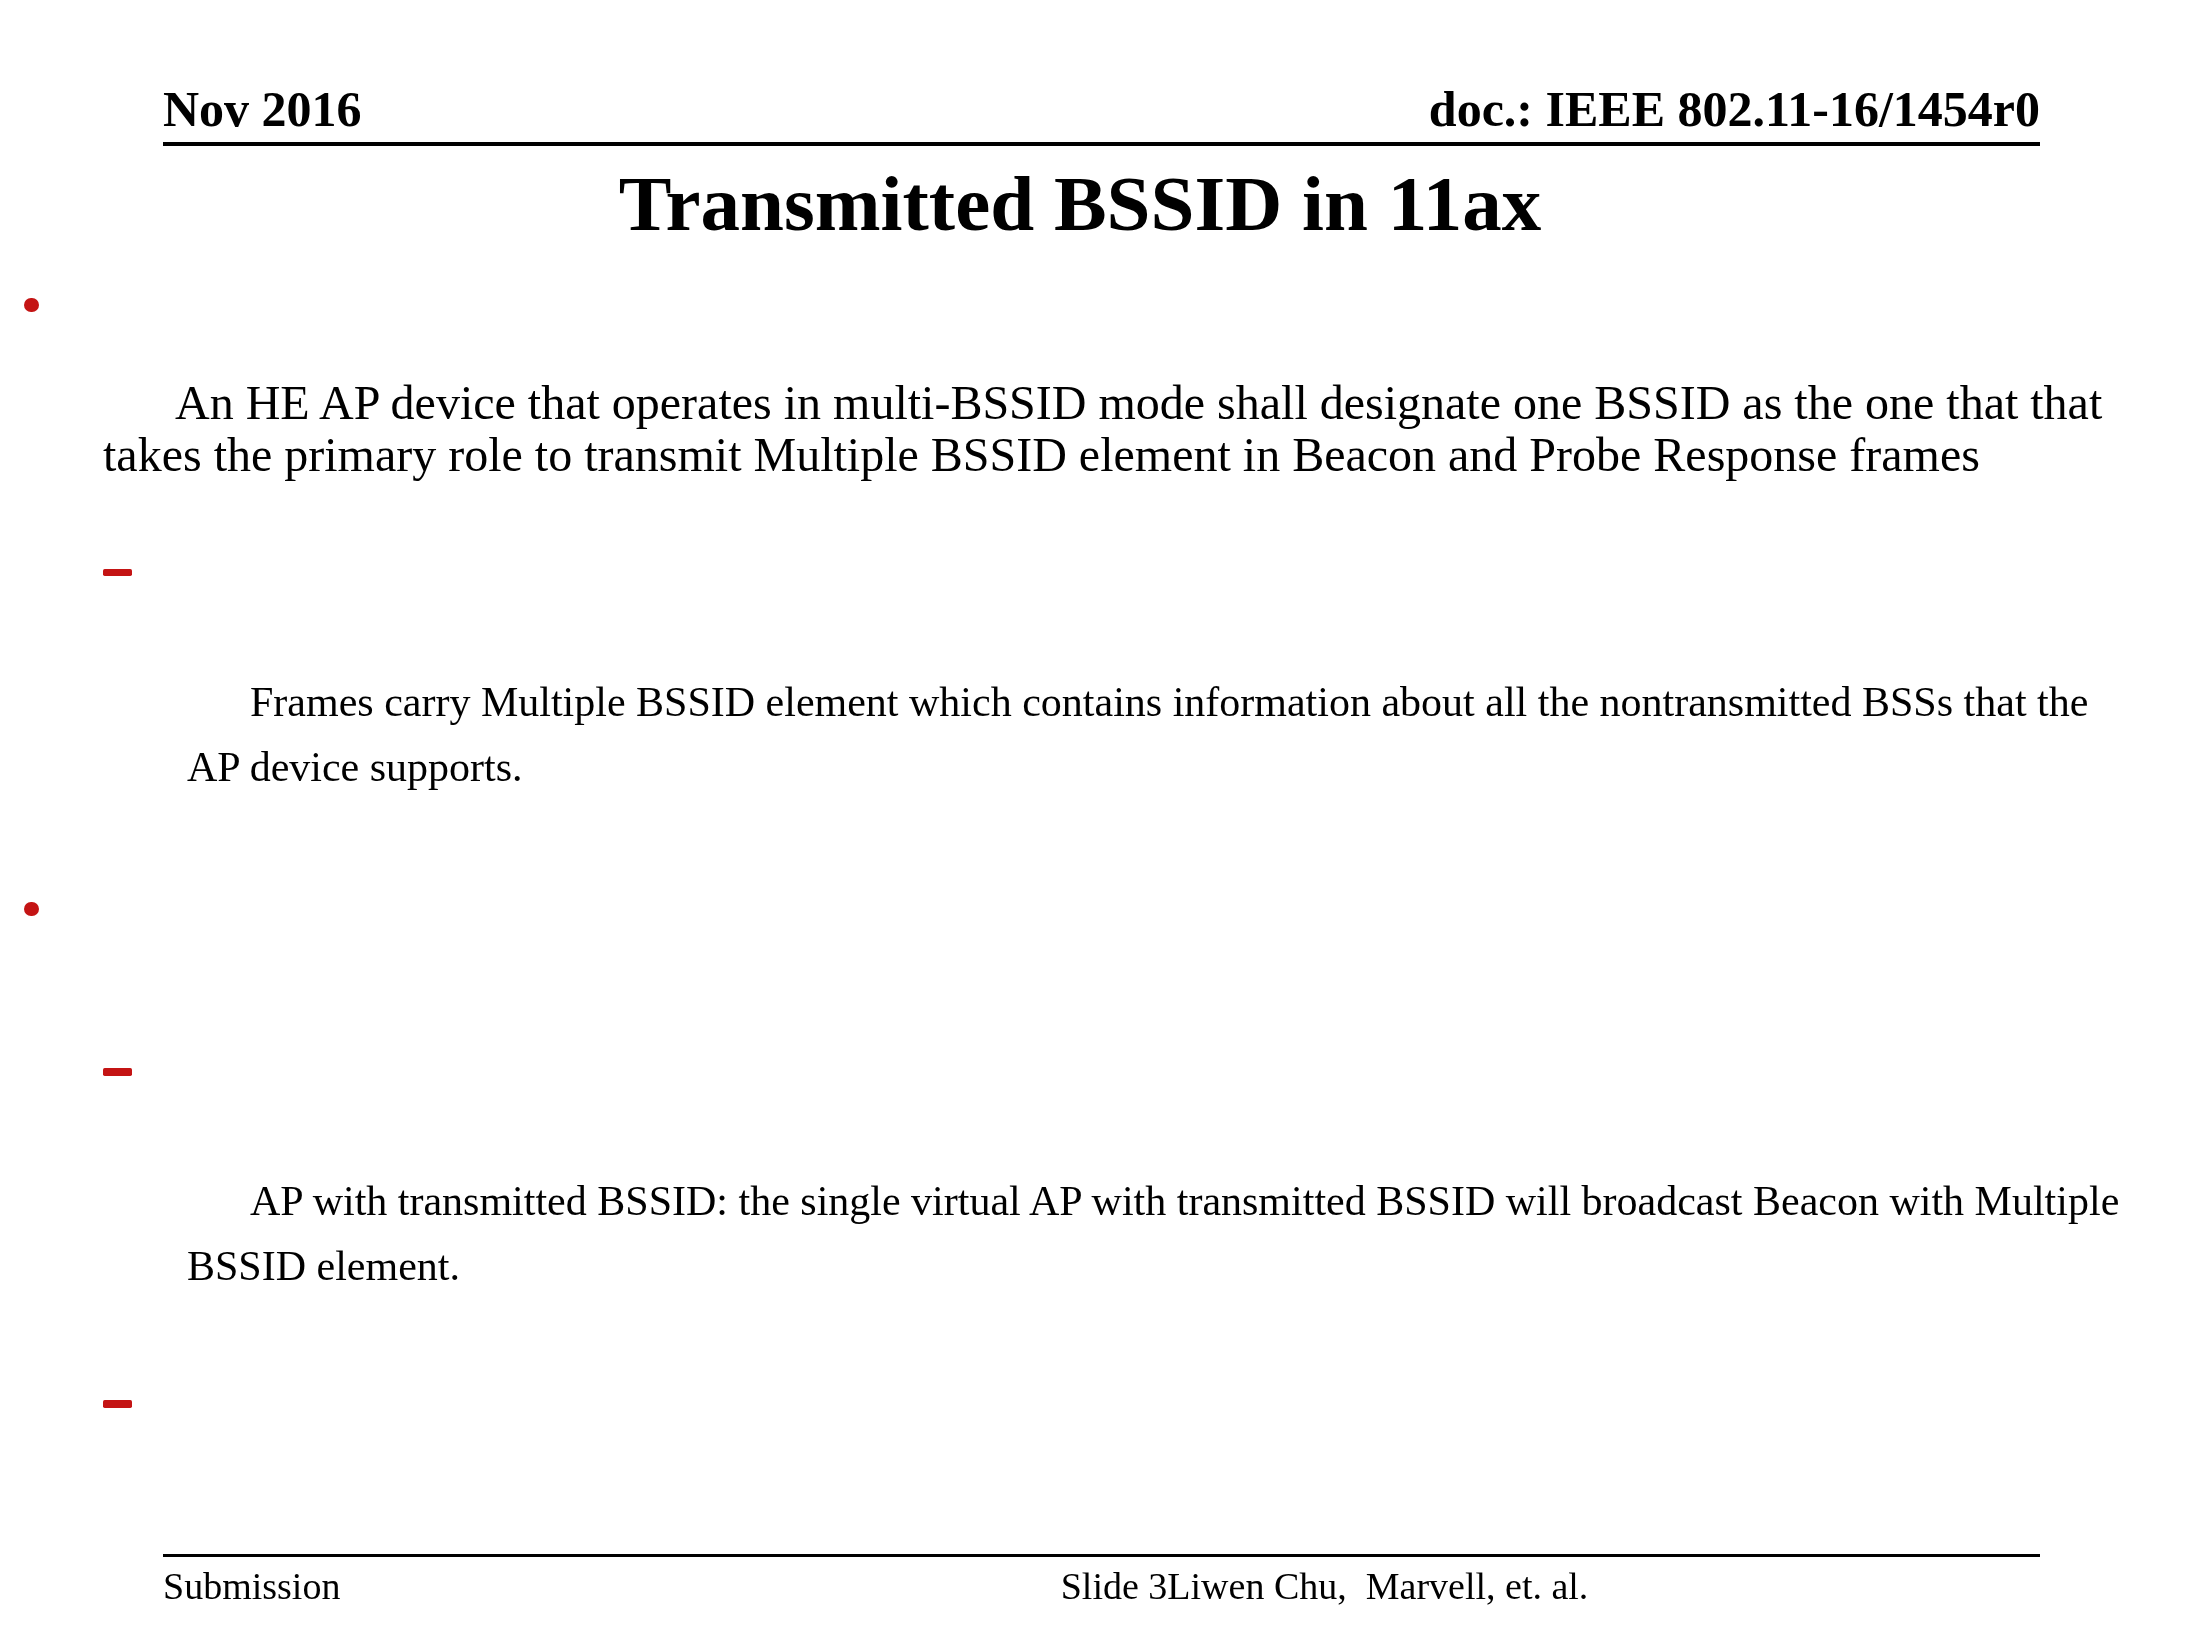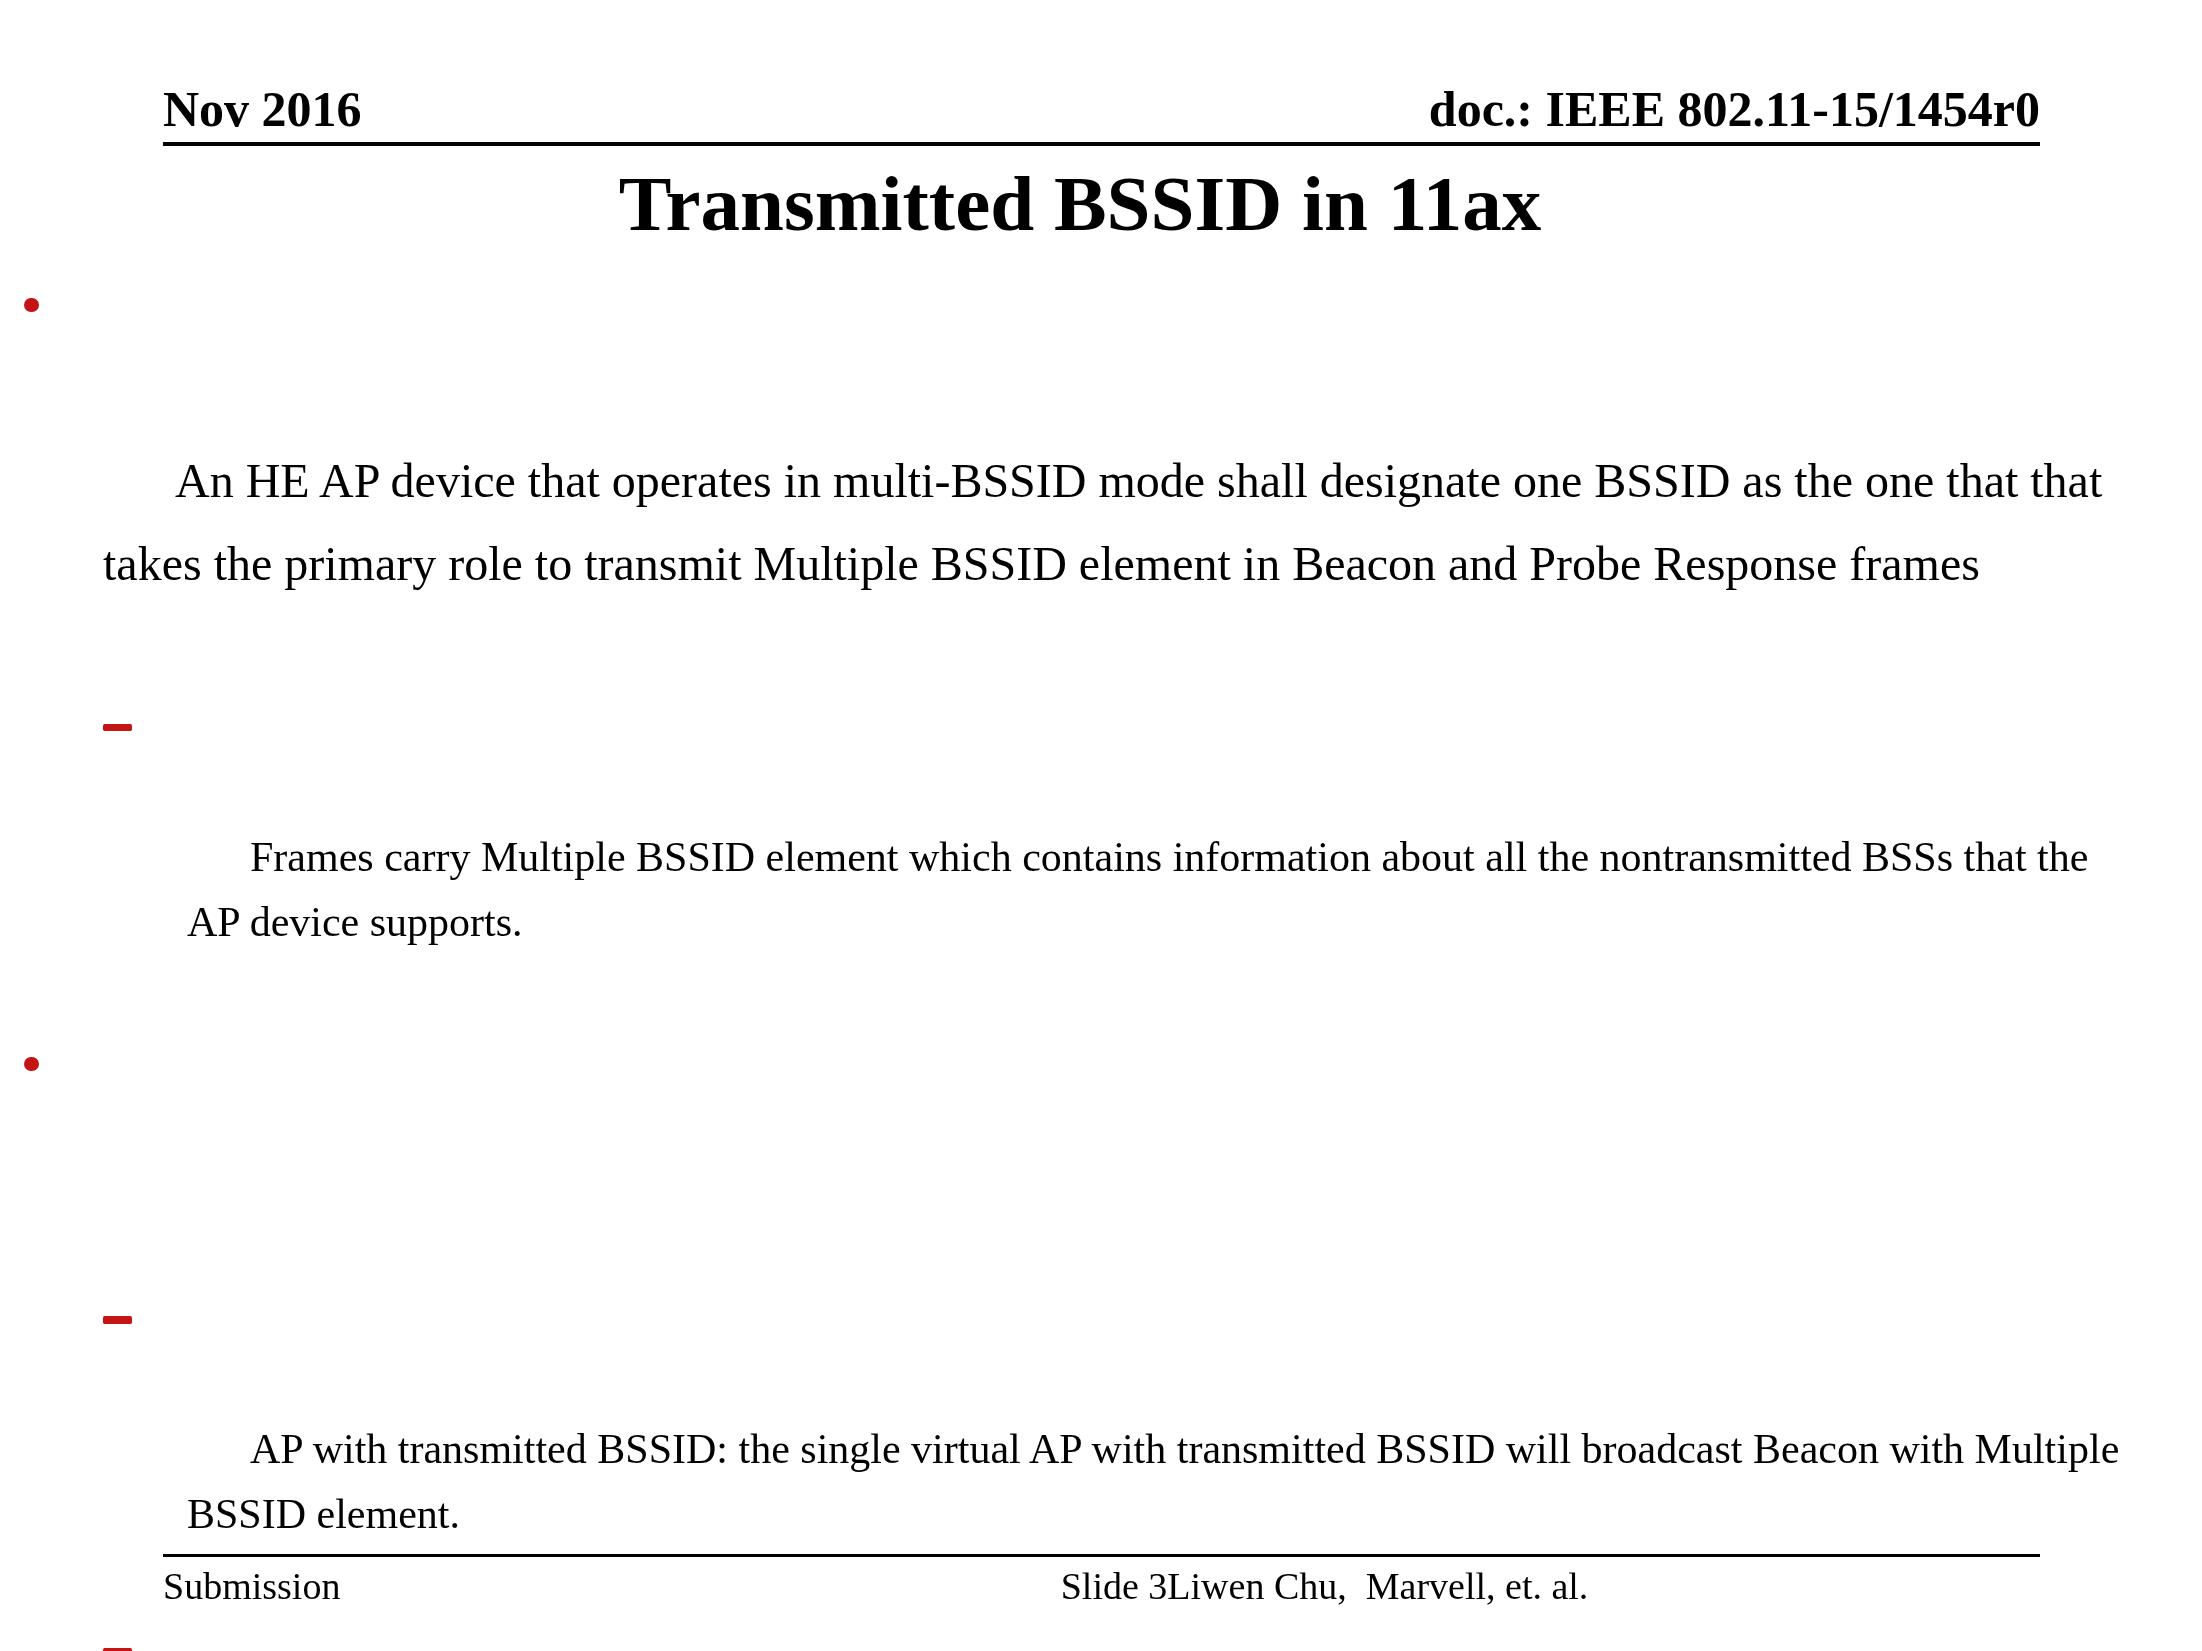--- a/index.html
+++ b/index.html
@@ -22,21 +22,21 @@
   
   .title{
     margin:13.8px 0 0 0;
     text-align:center;
     font-size:79px;font-weight:bold;line-height:1.12;
   }
   
   .content{margin-top:24px;}
   .li{position:relative;white-space:pre-wrap;}
   .content > .li:first-child{margin-top:0;}
-  .l1{font-size:48px;line-height:83px;padding-left:103px;padding-right:31px;margin-top:12px;}
+  .l1{font-size:48px;line-height:52px;padding-left:103px;padding-right:31px;margin-top:12px;}
   .l2{font-size:42px;line-height:65px;padding-left:187px;padding-right:24px;margin-top:6.9px;}
   .marker{position:absolute;background:var(--accent-red,#C41414);}
   .m-dot{left:24px;top:25px;width:14.6px;height:14.6px;border-radius:50%;}
   .m-dash{left:103px;top:29px;width:29px;height:7.7px;border-radius:1.7px;}
   
   .footer{
     position:absolute;left:163px;right:120px;top:1554px;
     border-top:3.4px solid #000;
     padding-top:8.6px;
     display:grid;grid-template-columns:1fr auto 1fr;
@@ -46,21 +46,21 @@
   .f-center{text-align:center;margin-left:25px;}
   .f-right{text-align:left;white-space:pre-wrap;}
 </style>
 </head>
 <body>
 
 <div class="slide">
 
   <div class="header">
     <span>Nov 2016</span>
-    <span>doc.: IEEE 802.11-15/1454r0</span>
+    <span>doc.: IEEE 802.11-16/1454r0</span>
   </div>
 
   <h1 class="title">Transmitted BSSID in 11ax</h1>
 
   <div class="content">
 
     <div class="li l1">
       <span class="marker m-dot"></span>
       <span class="txt">An HE AP device that operates in multi-BSSID mode shall designate one BSSID as the one that that takes the primary role to transmit Multiple BSSID element in Beacon and Probe Response frames</span>
     </div>

